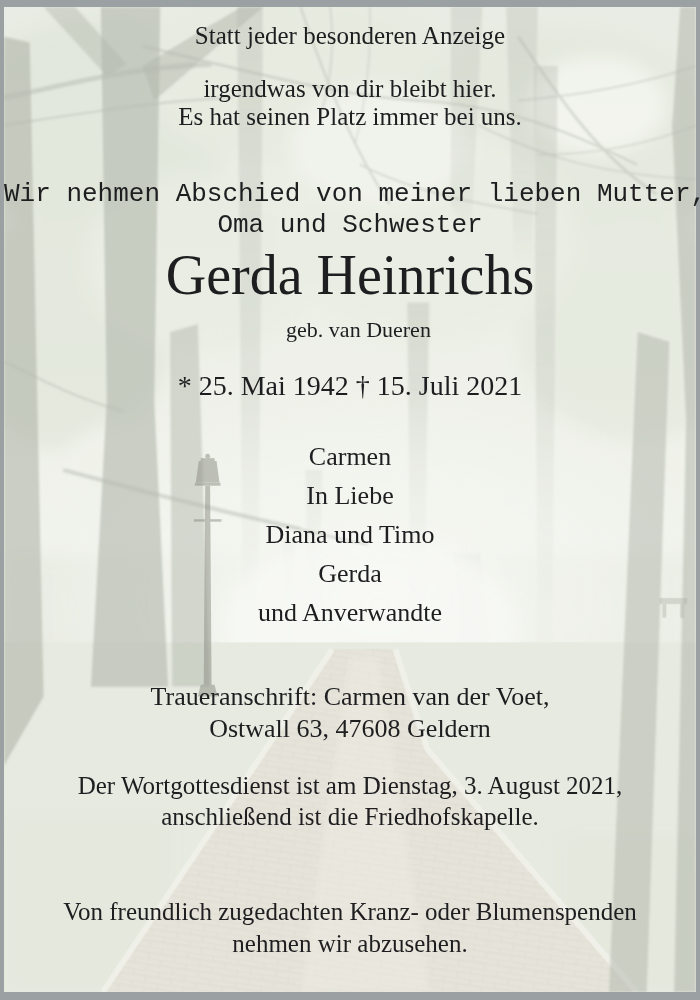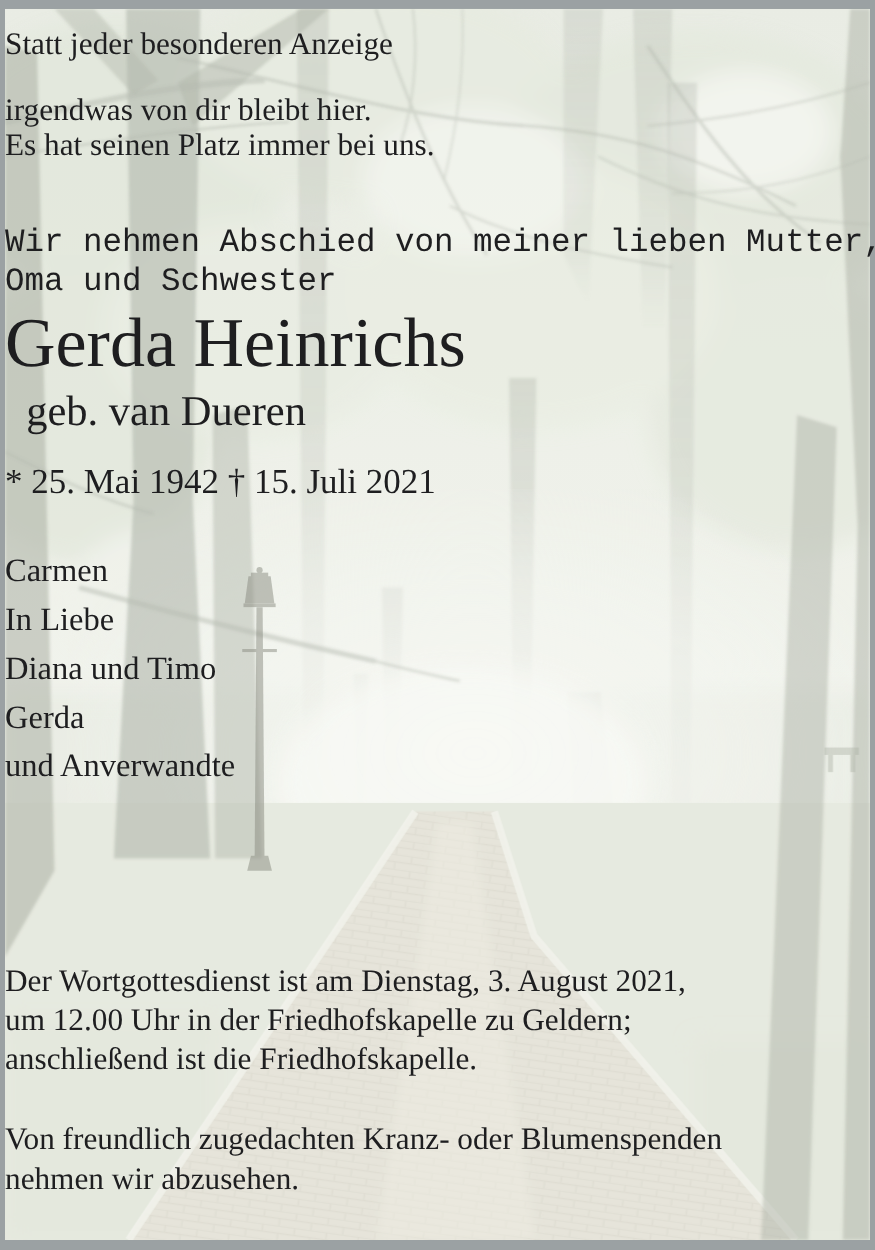--- a/index.html
+++ b/index.html
@@ -15,26 +15,26 @@
     position:absolute;left:4px;top:7px;width:692px;height:985px;display:block;
   }
   .frame{
     position:absolute;inset:0;z-index:2;pointer-events:none;
     border-top:7px solid #9ba1a3;
     border-bottom:8px solid #9ba1a3;
     border-left:4px solid #9ba1a3;
     border-right:4px solid #9ba1a3;
   }
   .text-layer{position:absolute;inset:0;z-index:3;}
-  .tblock{position:absolute;left:4px;right:4px;text-align:left;white-space:nowrap;}
+  .tblock{position:absolute;left:4px;right:4px;text-align:center;white-space:nowrap;}
   .intro   {top:22px;  font-size:25px;line-height:28px;}
   .verse   {top:75px;  font-size:25px;line-height:27.5px;}
   .farewell{top:179px; font-size:26px;line-height:31px;font-family:Liberation Mono, monospace;}
   .name    {top:244px; font-size:56px;line-height:62px;}
-  .maiden  {top:315px; font-size:34px;line-height:30px;margin-left:17px;}
+  .maiden  {top:315px; font-size:22px;line-height:30px;margin-left:17px;}
   .dates   {top:369px; font-size:28px;line-height:33px;}
   .dates .death{}
   .mourners{top:437px; font-size:26px;line-height:39px;}
   .address {top:681px; font-size:26px;line-height:32px;}
   .service {top:770px; font-size:25px;line-height:31px;}
   .donation{top:896px; font-size:25px;line-height:32px;}
 </style>
 </head>
 <body>
 
@@ -200,24 +200,27 @@
     </div>
 
     <div class="tblock mourners">
       <div>Carmen</div>
       <div>In Liebe</div>
       <div>Diana und Timo</div>
       <div>Gerda</div>
       <div>und Anverwandte</div>
     </div>
 
+    <div class="tblock address">
+      <div>Traueranschrift: Carmen van der Voet,</div>
+      <div>Ostwall 63, 47608 Geldern</div>
+    </div>
 
     <div class="tblock service">
       <div>Der Wortgottesdienst ist am Dienstag, 3. August 2021,</div>
-      <div>um 12.00 Uhr in der Friedhofskapelle zu Geldern;</div>
       <div>anschließend ist die Friedhofskapelle.</div>
     </div>
 
     <div class="tblock donation">
       <div>Von freundlich zugedachten Kranz- oder Blumenspenden</div>
       <div>nehmen wir abzusehen.</div>
     </div>
 
   </div>
 </div>

